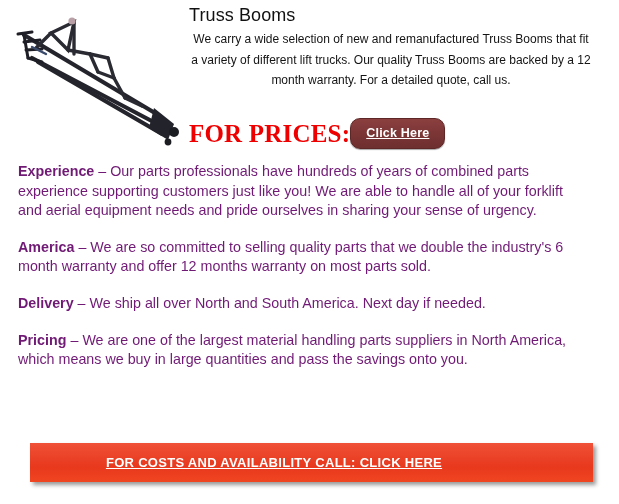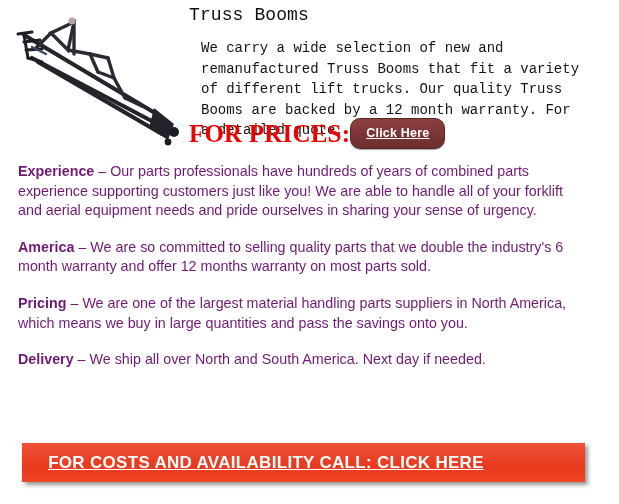--- a/index.html
+++ b/index.html
@@ -29,37 +29,37 @@
     width: 186px;
     height: 158px;
   }
   .product-image svg { display: block; }
 
   .intro-block {
     position: absolute;
     left: 189px;
     top: 4px;
     width: 404px;
-    font-family: Liberation Mono, monospace;
   }
 
   .product-title {
     font-size: 18px;
     font-weight: 400;
     line-height: 22px;
     margin: 0 0 3px 0;
     color: #111111;
     letter-spacing: 0.1px;
   }
 
   .intro-text {
-    font-size: 14px;
+    font-size: 12px;
     line-height: 20.5px;
-    margin: 12px;
+    margin: 0;
     color: #141414;
+    text-align: center;
   }
 
   
   .prices-row {
     position: absolute;
     left: 189px;
     top: 118px;
     display: flex;
     align-items: center;
   }
@@ -114,28 +114,29 @@
   }
   .cta-button {
     width: 100%;
     height: 100%;
     box-sizing: border-box;
     display: flex;
     align-items: center;
     justify-content: center;
     background: linear-gradient(to bottom, #ef5138 0%, #ea4126 40%, #e8381d 62%, #f04622 100%);
     color: #ffffff;
-    font-size: 17px;
+    font-size: 13px;
     font-weight: bold;
     letter-spacing: 0.3px;
     border: 0;
     box-shadow: 3px 3px 4px rgba(0,0,0,0.40);
     cursor: pointer;
     white-space: nowrap;
     padding-right: 75px;
+    margin-left: 8px;
   }
 </style>
 </head>
 <body>
 
 <div class="top-section">
 
   <div class="product-image">
     <svg width="186" height="158" viewBox="0 0 186 158" xmlns="http://www.w3.org/2000/svg">
       <g stroke="#24242c" stroke-width="4.2" fill="none" stroke-linecap="round">
@@ -196,24 +197,24 @@
   <p class="feature-para">
     <span class="feature-name">Experience</span><span> – </span><span>Our parts professionals have hundreds of years of combined parts experience supporting customers just like you!  We are able to handle all of your forklift and aerial equipment needs and pride ourselves in sharing your sense of urgency.</span>
   </p>
 
 
   <p class="feature-para">
     <span class="feature-name">America</span><span> – </span><span>We are so committed to selling quality parts that we double the industry's 6 month warranty and offer 12 months warranty on most parts sold.</span>
   </p>
 
   <p class="feature-para">
+    <span class="feature-name">Delivery</span><span> – </span><span>We ship all over North and South America.  Next day if needed.</span>
+  </p>
+
+  <p class="feature-para">
     <span class="feature-name">Pricing</span><span> – </span><span>We are one of the largest material handling parts suppliers in North America, which means we buy in large quantities and pass the savings onto you.</span>
-  </p>
-
-  <p class="feature-para">
-    <span class="feature-name">Delivery</span><span> – </span><span>We ship all over North and South America.  Next day if needed.</span>
   </p>
 
 </div>
 
 <div class="cta-wrap">
   <a class="cta-button" href="#">FOR COSTS AND AVAILABILITY CALL: CLICK HERE</a>
 </div>
 
 </body></html>

